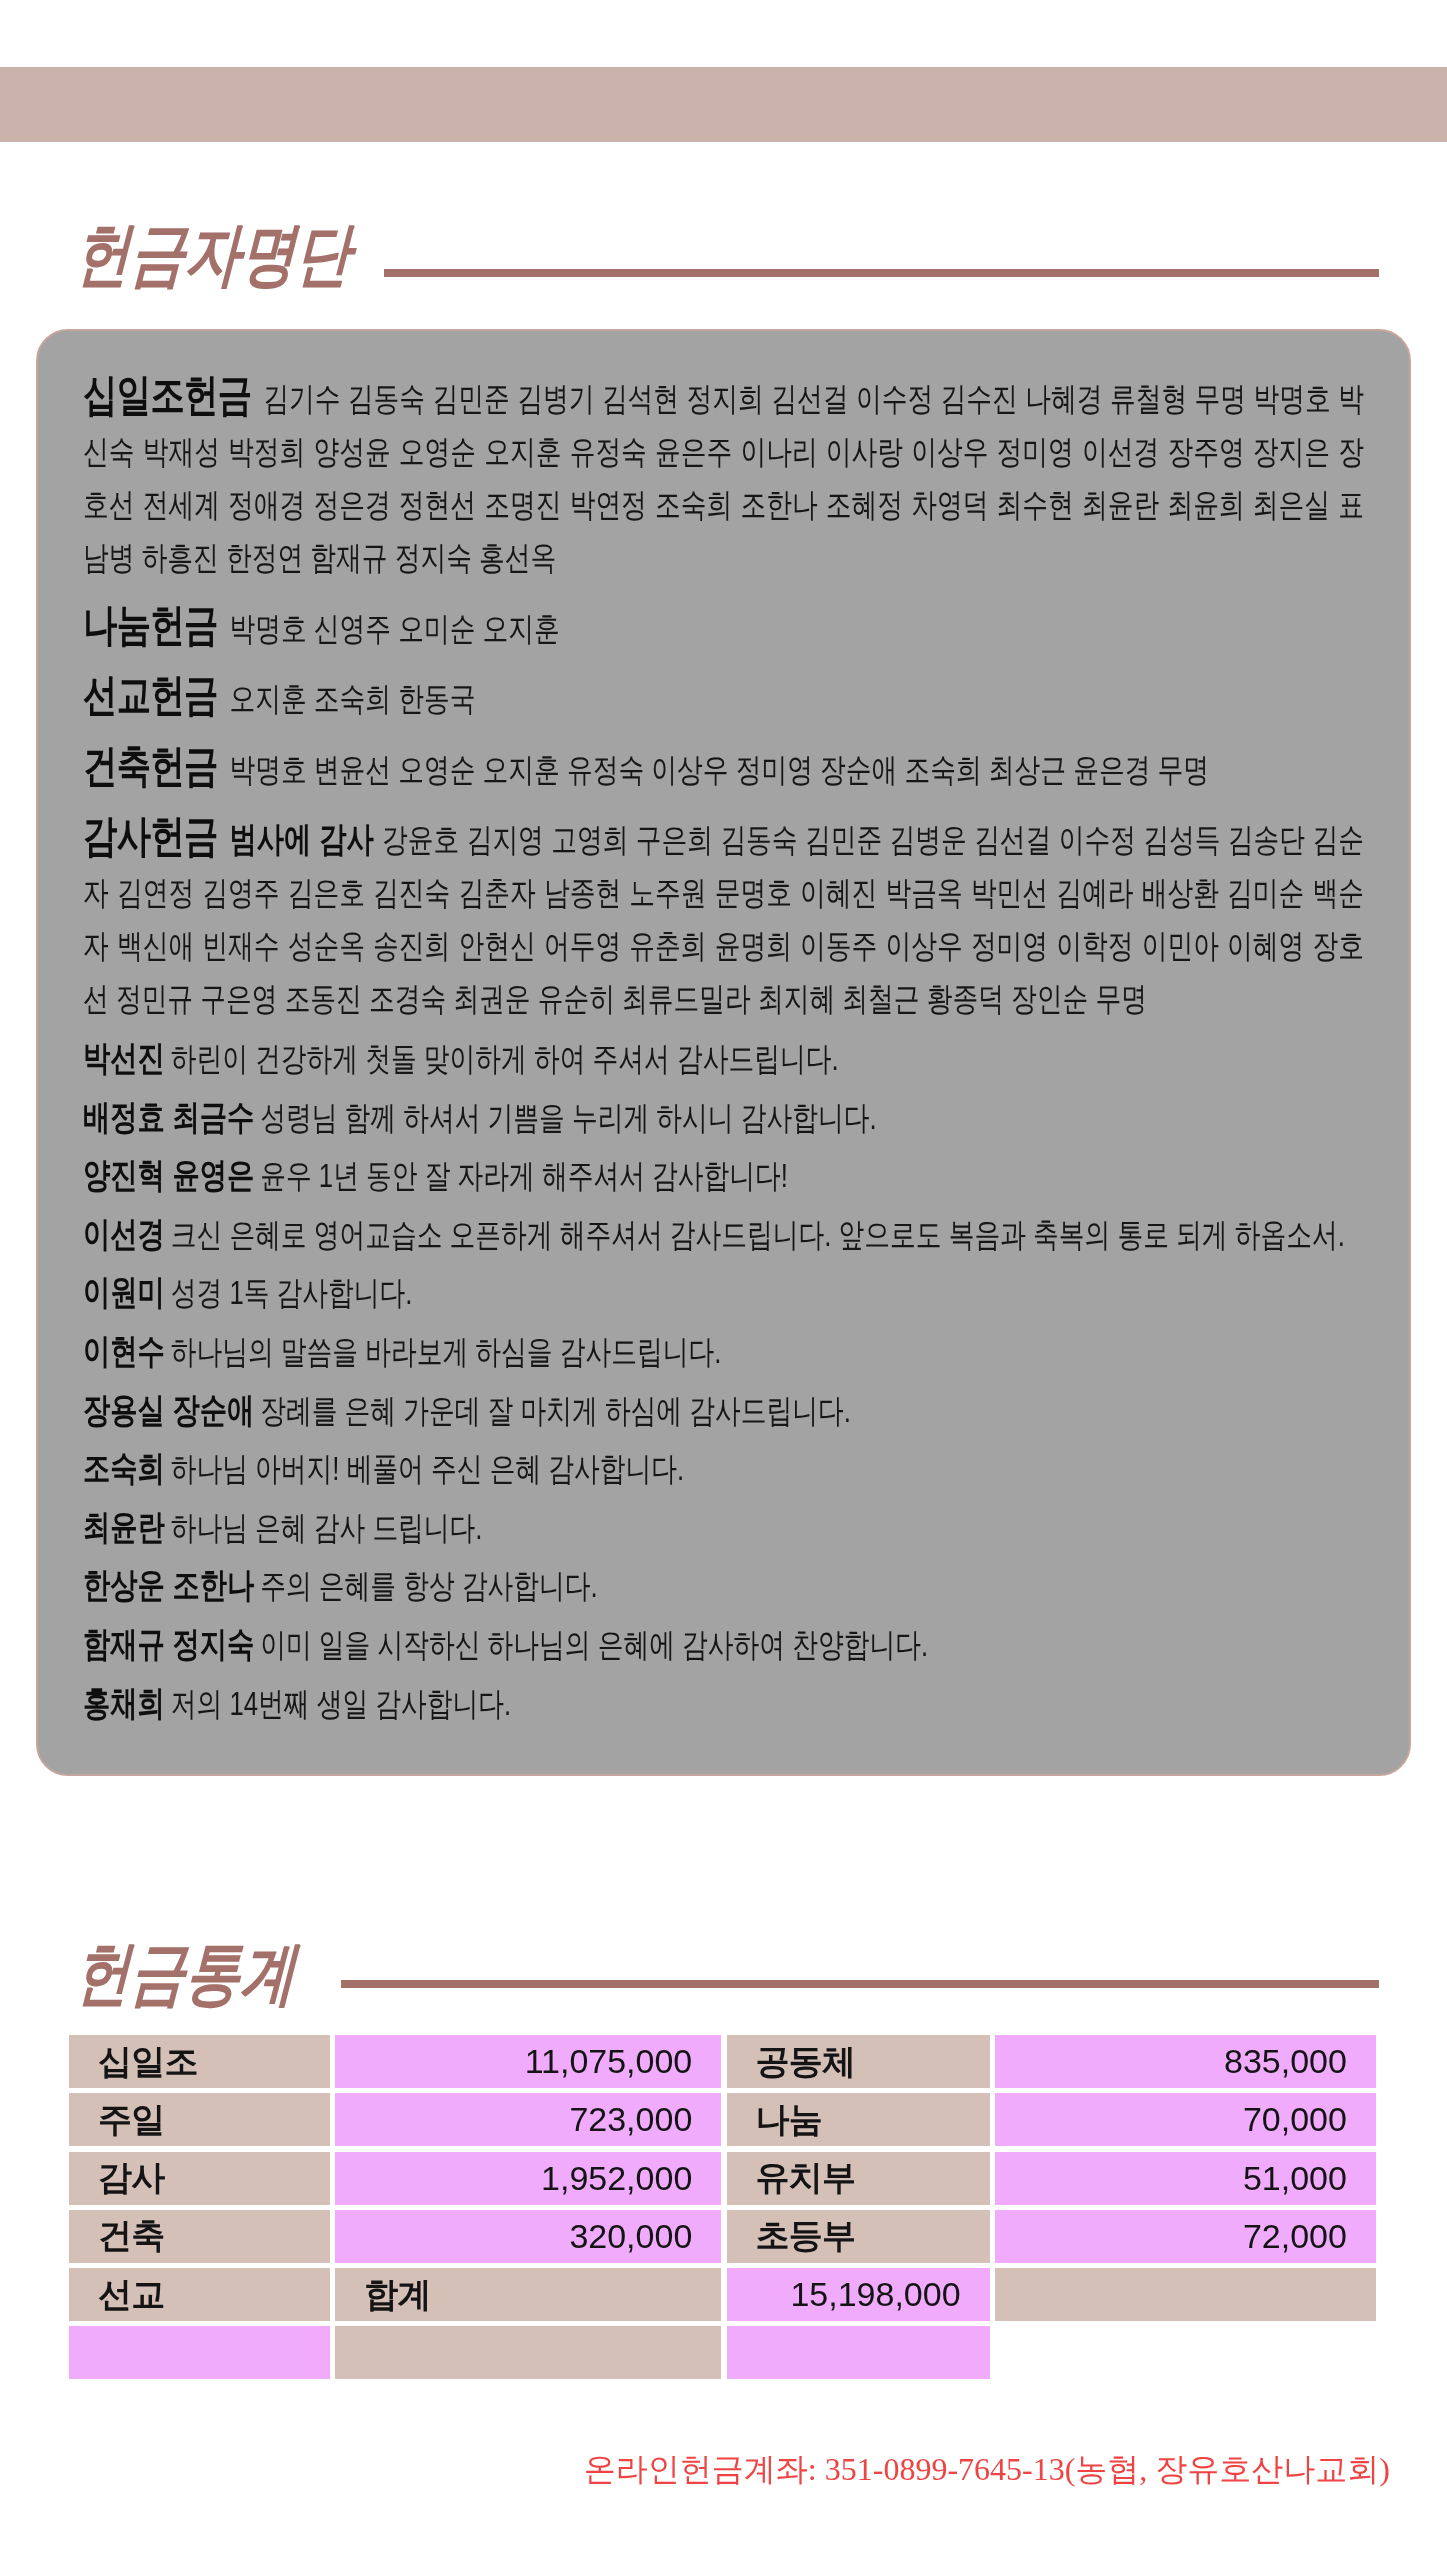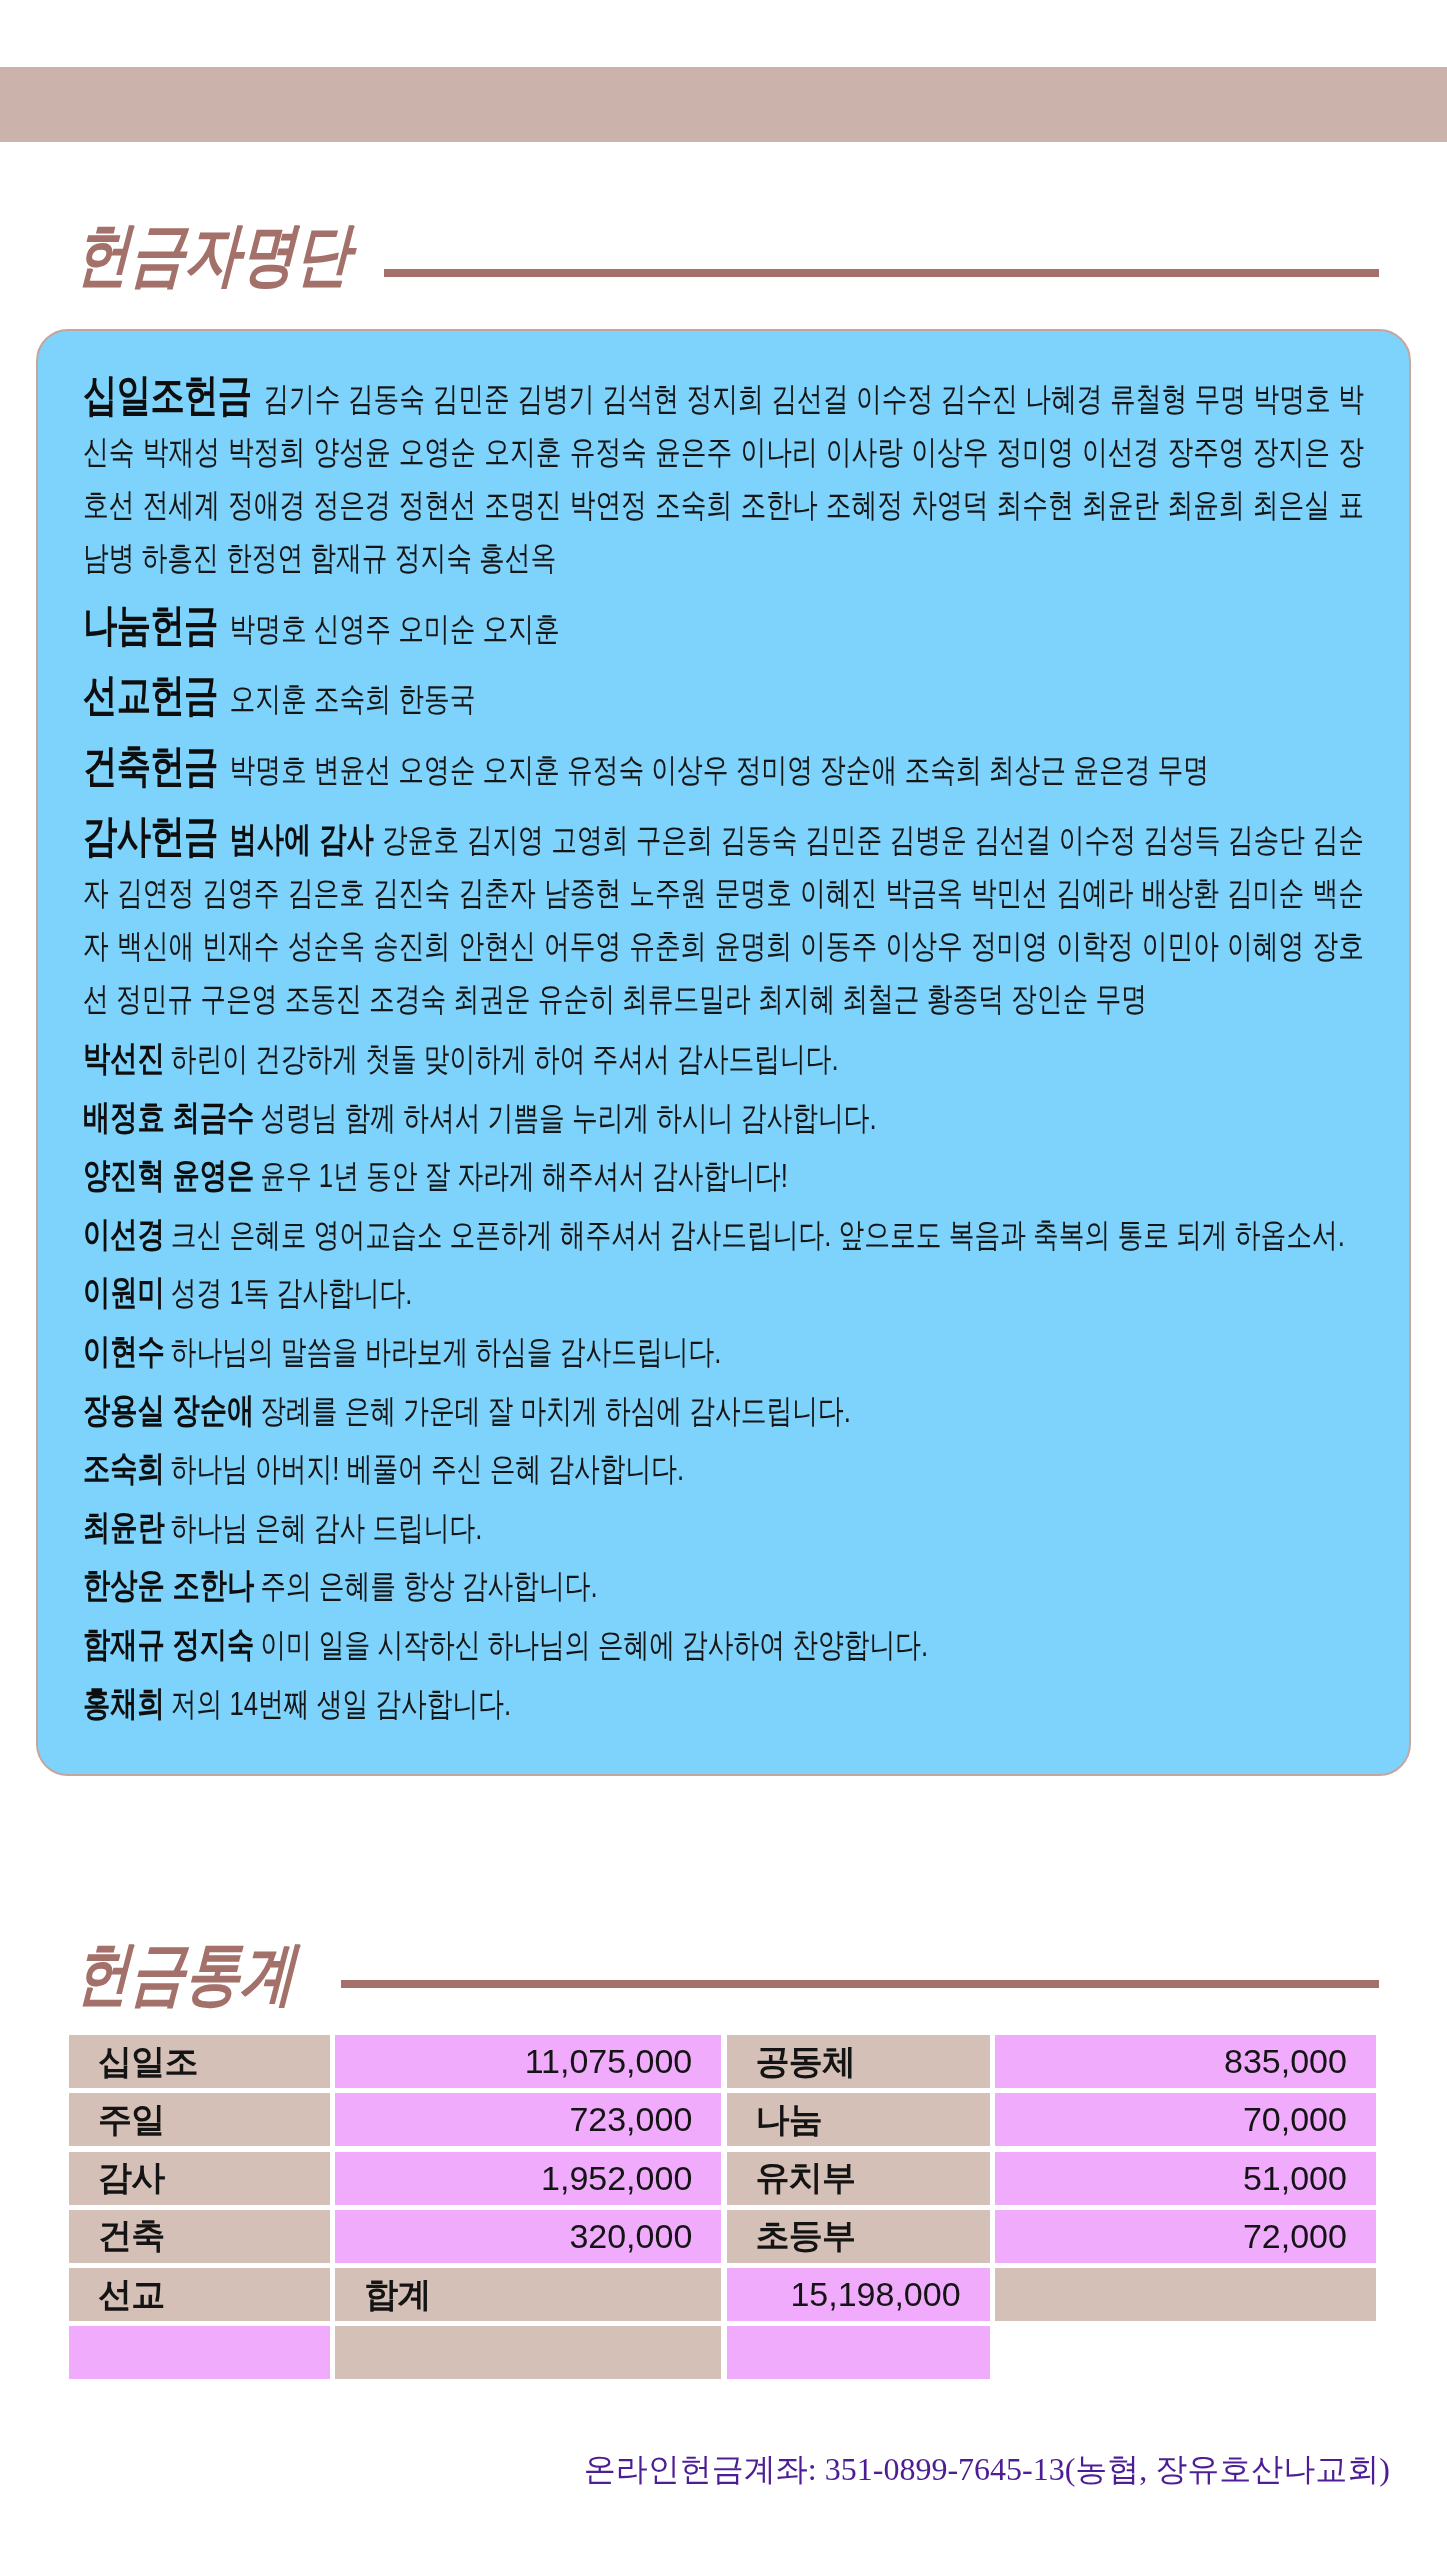--- a/index.html
+++ b/index.html
@@ -29,21 +29,21 @@
   .title-rule {
     position:absolute; right:68px; height:8.3px; background:#A3716A;
   }
   #donors-rule { left:384px; top:269px; }
   #stats-rule  { left:341px; top:1980px; }
 
   
   .donors-box {
     position:absolute; left:36px; top:329px; width:1375px; height:1447px;
     box-sizing:border-box; border:2.3px solid #C6A69C; border-radius:32px;
-    padding:37px 45px; overflow:hidden; background:#7dd3fc;
+    padding:37px 45px; overflow:hidden; background:#a3a3a3;
   }
   
   .condense {
     width:128.2%;
     transform:scaleX(0.78); transform-origin:0 0;
   }
 
   .group {
     margin:0 0 13.6px 0; font-size:33px; line-height:53px;
     text-align:justify; color:#161616;
@@ -74,21 +74,21 @@
     letter-spacing:-0.8px;
   }
   .cell.value {
     background:#f0abfc; justify-content:flex-end; padding-right:29px;
     font-weight:400; color:#141414; letter-spacing:0px;
   }
 
   .footer {
     position:absolute; right:57px; top:2448px; text-align:right;
     font-family:"Liberation Serif", serif;
-    font-size:32px; line-height:42px; color:#4c1d95; white-space:nowrap;
+    font-size:32px; line-height:42px; color:#ef4444; white-space:nowrap;
   }
 </style>
 </head>
 <body>
 
 <div class="banner"></div>
 
 <h1 class="sec-title" id="donors-title">헌금자명단</h1>
 <div class="title-rule" id="donors-rule"></div>
 

